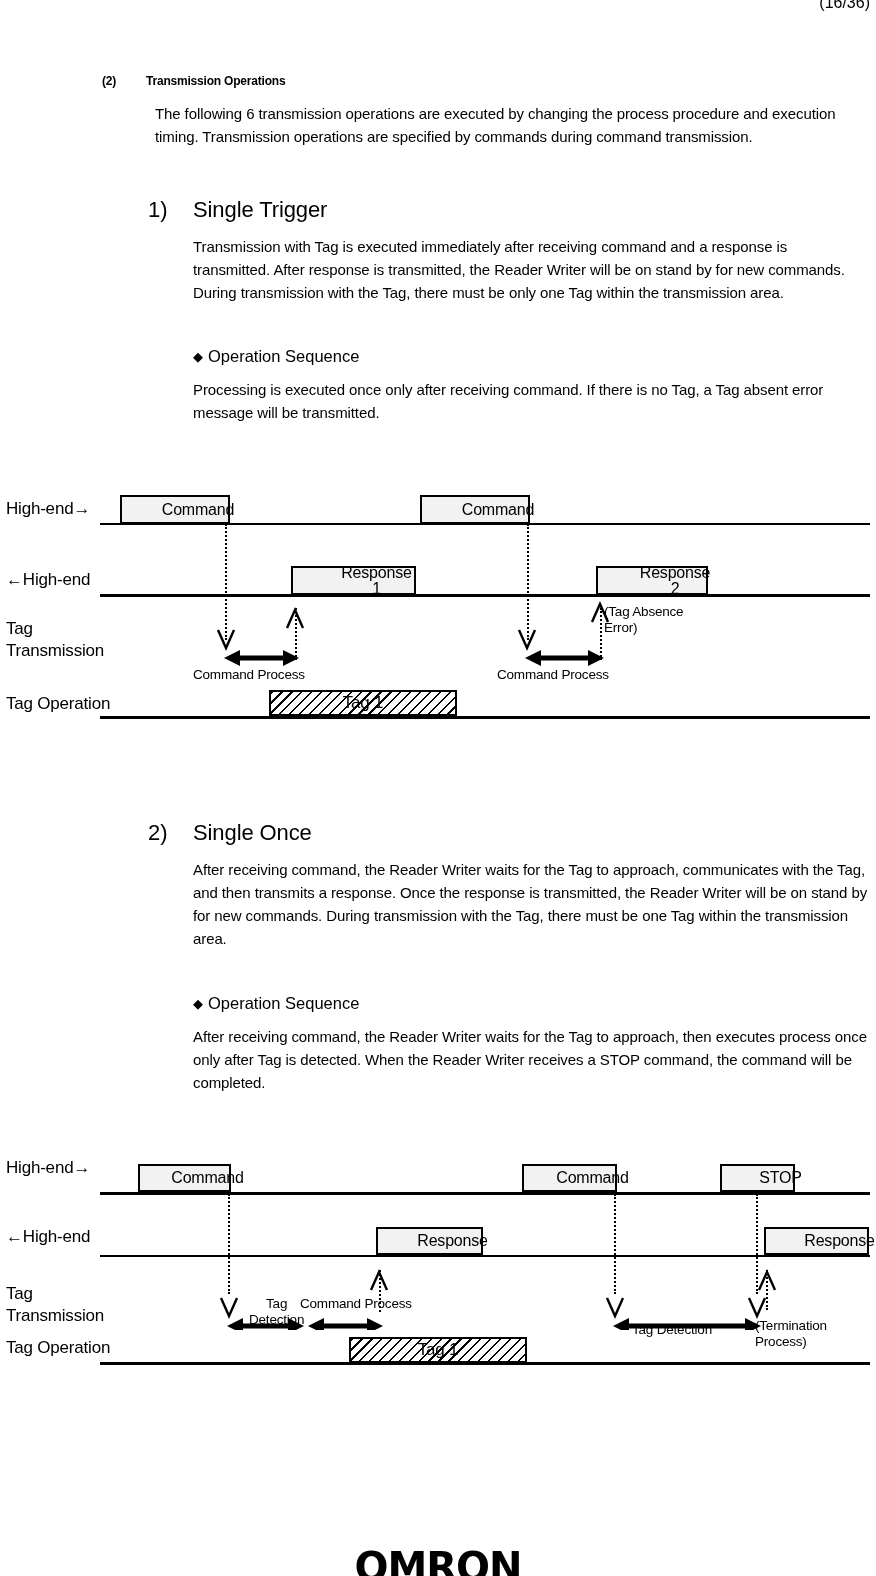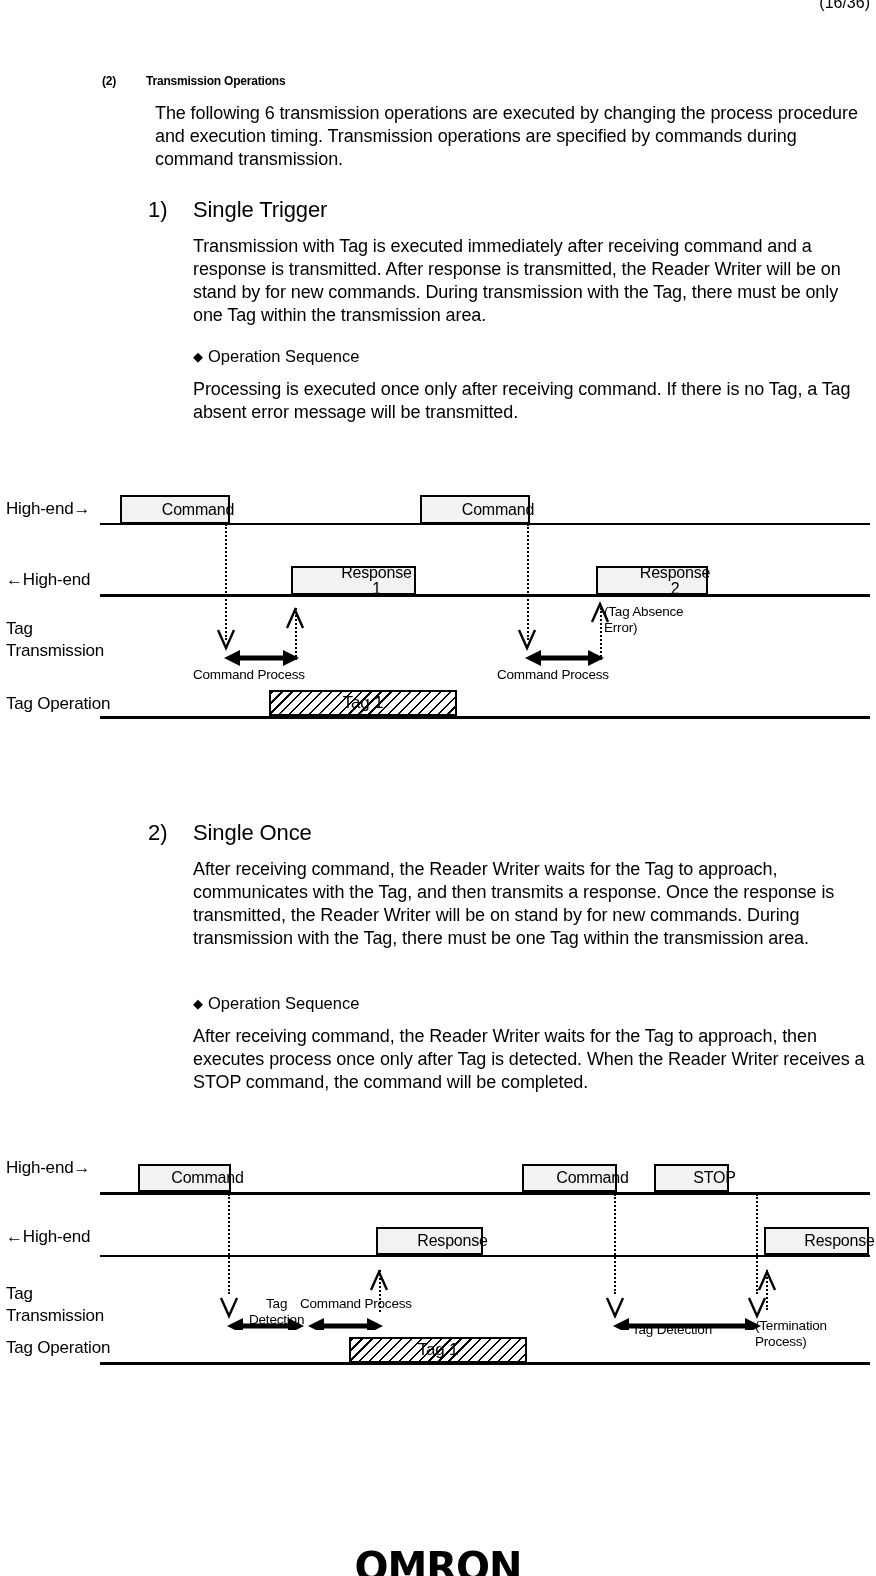--- a/index.html
+++ b/index.html
@@ -31,21 +31,21 @@
     left: 102px;
     top: 74px;
     font-size: 12px;
     font-weight: bold;
     letter-spacing: -0.2px;
   }
   .sec-head .num { display: inline-block; width: 44px; }
 
   .para {
     position: absolute;
-    font-size: 18px;
+    font-size: 15px;
     line-height: 23px;
     letter-spacing: -0.1px;
   }
 
   .item-head {
     position: absolute;
     font-size: 22px;
     letter-spacing: -0.1px;
   }
   .item-head .num { display: inline-block; width: 45px; }
@@ -228,21 +228,21 @@
   <div class="row-label" style="left:6px; top:1283px;">Tag
 Transmission</div>
   <div class="row-label" style="left:6px; top:1337px;">Tag Operation</div>
 
   <div class="axis thick" style="left:100px; top:1192px; width:770px;"></div>
   <div class="axis thin" style="left:100px; top:1255px; width:770px;"></div>
   <div class="axis thick" style="left:100px; top:1362px; width:770px;"></div>
 
   <div class="msgbox" style="left:138px; top:1164px; width:93px; height:28px;">Command</div>
   <div class="msgbox" style="left:522px; top:1164px; width:95px; height:28px;">Command</div>
-  <div class="msgbox" style="left:654px; top:1164px; width:75px; height:28px;">STOP</div>
+  <div class="msgbox" style="left:720px; top:1164px; width:75px; height:28px;">STOP</div>
 
   <div class="msgbox" style="left:376px; top:1227px; width:107px; height:28px;">Response</div>
   <div class="msgbox" style="left:764px; top:1227px; width:105px; height:28px;">Response</div>
 
   <div class="dotline" style="left:228px; top:1194px; height:100px;"></div>
   <div class="dotline" style="left:379px; top:1270px; height:42px;"></div>
   <div class="dotline" style="left:614px; top:1194px; height:100px;"></div>
   <div class="dotline" style="left:756px; top:1194px; height:100px;"></div>
   <div class="dotline" style="left:766px; top:1270px; height:40px;"></div>
 

